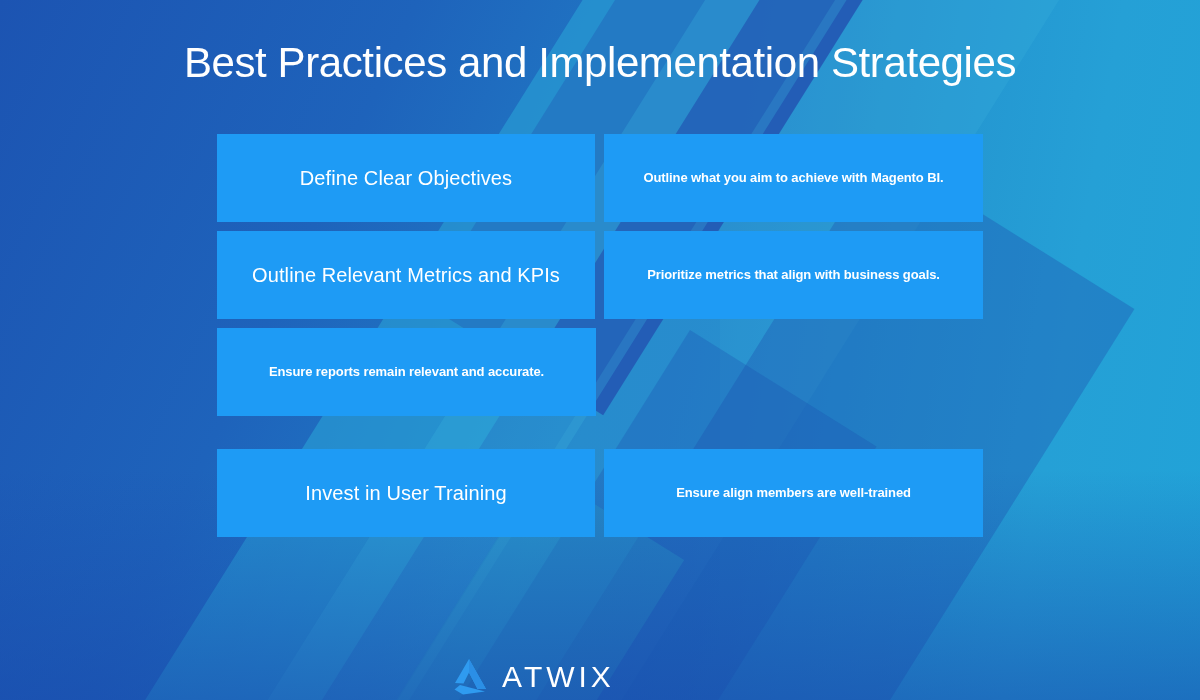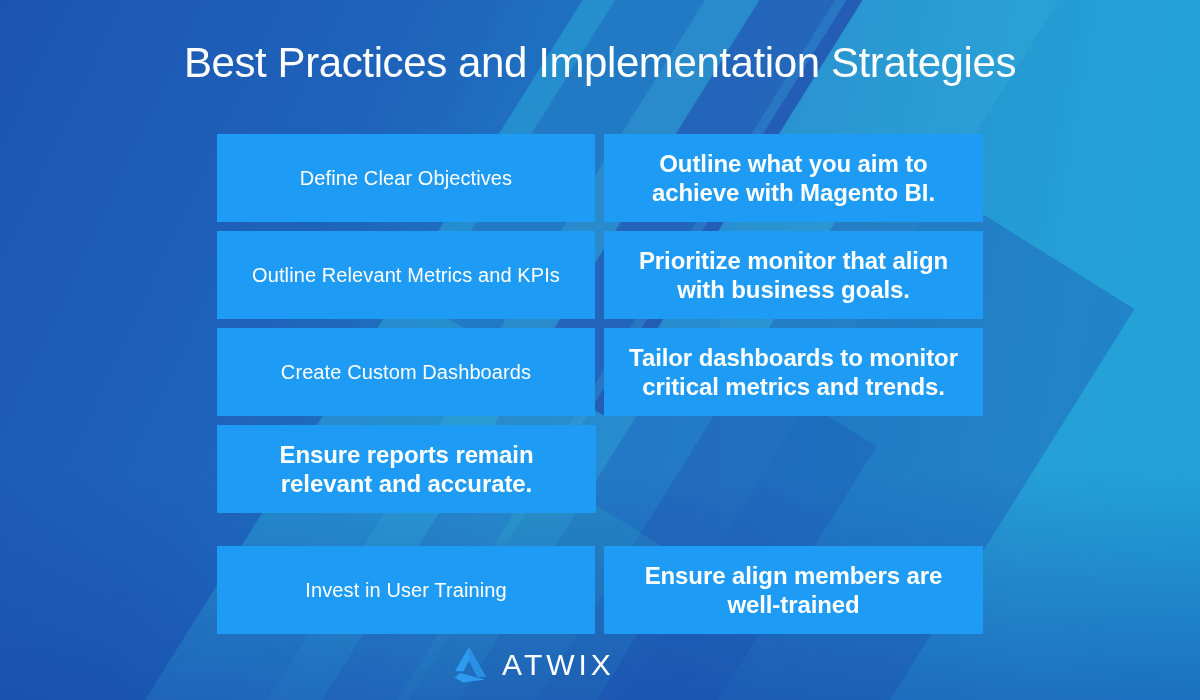--- a/index.html
+++ b/index.html
@@ -162,30 +162,30 @@
     line-height: 1.22;
   }
   .cell-practice {
     width: 378px;
     font-size: 20px;
     font-weight: 400;
     letter-spacing: .1px;
   }
   .cell-detail {
     width: 379px;
-    font-size: 24px;
+    font-size: 13px;
     font-weight: 700;
     letter-spacing: -0.1px;
   }
 
   
   .logo {
     position: absolute;
     left: 0;
-    bottom: 16px;
+    bottom: 4px;
     width: 1064px;
     display: flex;
     align-items: center;
     justify-content: center;
     gap: 13px;
     z-index: 6;
   }
   .logo-mark { width: 40px; height: 38px; display: block; }
   .logo-word {
     color: #ffffff;
@@ -214,27 +214,23 @@
 
   <div class="rows">
 
     <div class="row">
       <div class="cell cell-practice">Define Clear Objectives</div>
       <div class="cell cell-detail">Outline what you aim to achieve with Magento BI.</div>
     </div>
 
     <div class="row">
       <div class="cell cell-practice">Outline Relevant Metrics and KPIs</div>
-      <div class="cell cell-detail">Prioritize monitor that align with business goals.</div>
-    </div>
-
-    <div class="row">
-      <div class="cell cell-practice">Create Custom Dashboards</div>
-      <div class="cell cell-detail">Tailor dashboards to monitor critical metrics and trends.</div>
-    </div>
+      <div class="cell cell-detail">Prioritize metrics that align with business goals.</div>
+    </div>
+
 
     <div class="row">
       <div class="cell cell-detail">Ensure reports remain relevant and accurate.</div>
     </div>
 
     <div class="row">
       <div class="cell cell-practice">Invest in User Training</div>
       <div class="cell cell-detail">Ensure align members are well-trained</div>
     </div>
 

